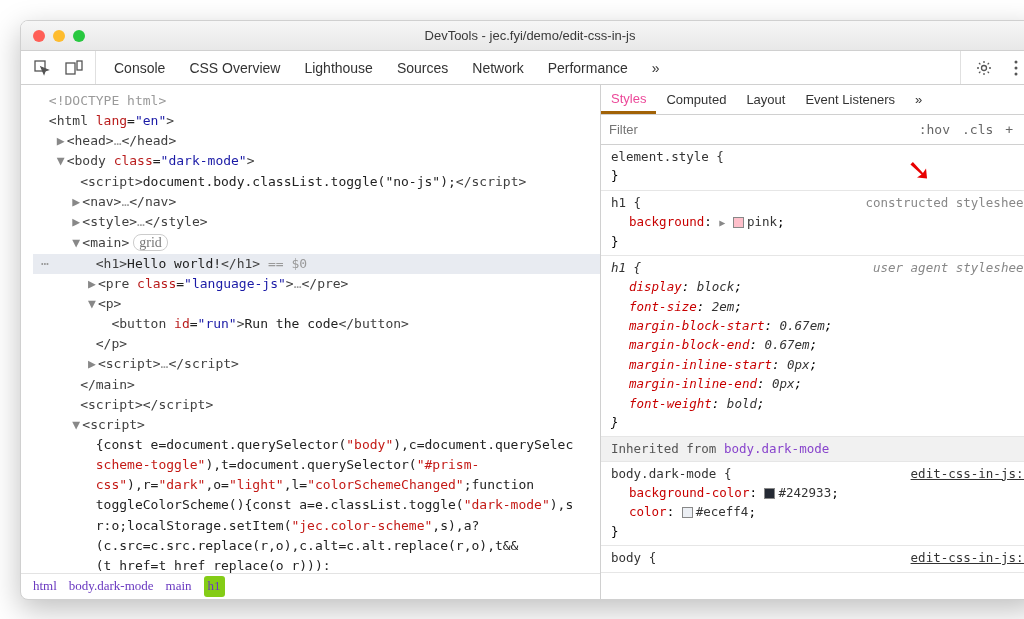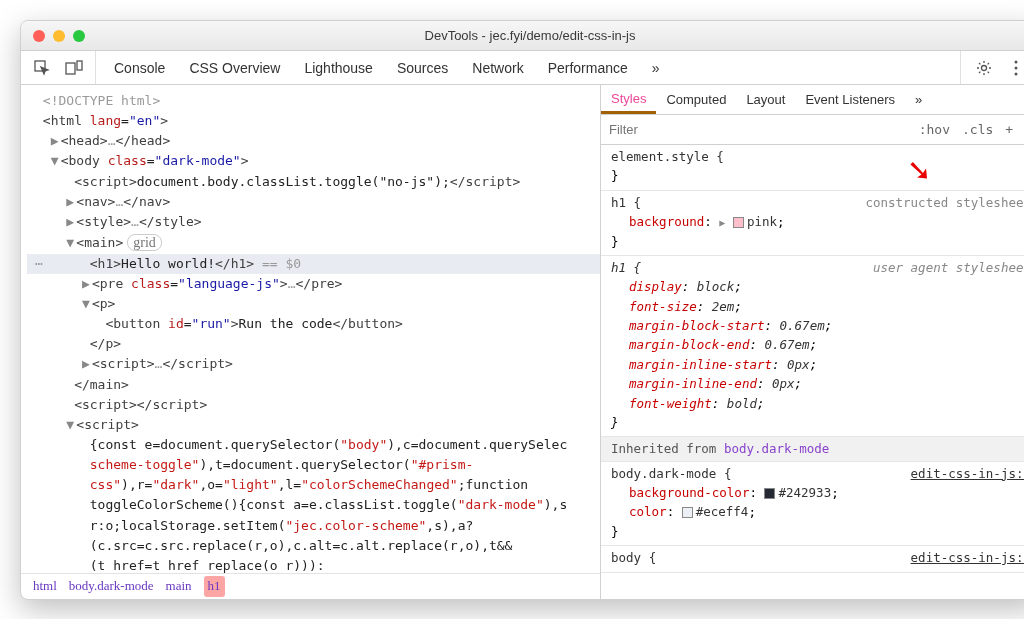--- a/index.html
+++ b/index.html
@@ -16,29 +16,29 @@
 .tb-icon { width:18px; height:18px; display:inline-flex; align-items:center; justify-content:center; color:#555; }
 .tabs { display:flex; align-items:stretch; height:100%; gap:0; flex:1; padding-left:6px;}
 .tab { padding:0 12px; display:flex; align-items:center; font-size:14px; color:#333; cursor:pointer; }
 .tab.active { color:#1a73e8; border-bottom:2px solid #1a73e8; }
 .tb-right { display:flex; align-items:center; gap:14px; padding:0 14px; height:100%; border-left:1px solid #e0e0e0; color:#555;}
 
 .main { flex:1; display:flex; overflow:hidden; }
 
 
 .dom { width:580px; border-right:1px solid #d0d0d0; display:flex; flex-direction:column; font-family: Menlo, Consolas, monospace; font-size:13px; line-height:1.55; overflow:hidden; }
-.dom-tree { flex:1; overflow:auto; padding:6px 0 6px 6px; white-space:pre; color:#222; }
+.dom-tree { flex:1; overflow:auto; padding:6px 0 6px 12px; white-space:pre; color:#222; }
 .dom-tree .line { padding:0 8px; }
 .dom-tree .hl { background:#e8ebf1; }
 .tag{color:#404040;} .attr{color:#b91c1c;} .val{color:#1a1aa6;} .grey{color:#9a9a9a;} .text{color:#222;} .str{color:#c41a16;}
 .pill { font-family:-apple-system; font-size:14px; color:#777; background:#fff; border:1px solid #ccc; border-radius:8px; padding:0 5px; margin-left:4px;}
 .arrow{color:#888; display:inline-block; width:10px;}
 .crumbs { border-top:1px solid #e3e3e3; height:26px; display:flex; align-items:center; gap:12px; padding:0 12px; font-family:-apple-system; font-size:13px; }
 .crumbs span{color:#6a39c0; cursor:pointer;}
-.crumbs .sel{background:#fca5a5; border-radius:3px; padding:0 4px;}
+.crumbs .sel{background:#84cc16; border-radius:3px; padding:0 4px;}
 
 
 .right { flex:1; display:flex; flex-direction:column; font-size:13px; overflow:hidden;}
 .rtabs { height:30px; border-bottom:1px solid #d0d0d0; display:flex; align-items:center; }
 .rtab { padding:0 10px; height:100%; display:flex; align-items:center; cursor:pointer; color:#333;}
 .rtab.active{ color:#ec4899; border-bottom:3px solid #a16207;}
 .rtools { height:30px; border-bottom:1px solid #d0d0d0; display:flex; align-items:center; }
 .filter { border:none; outline:none; padding:0 8px; height:100%; font-size:13px; color:#999; width:200px;}
 .rtools .btn { padding:0 6px; font-family:Menlo,monospace; color:#666; cursor:pointer;}
 .styles { flex:1; overflow:auto; font-family:Menlo,Consolas,monospace; font-size:12.5px; line-height:1.55; }

